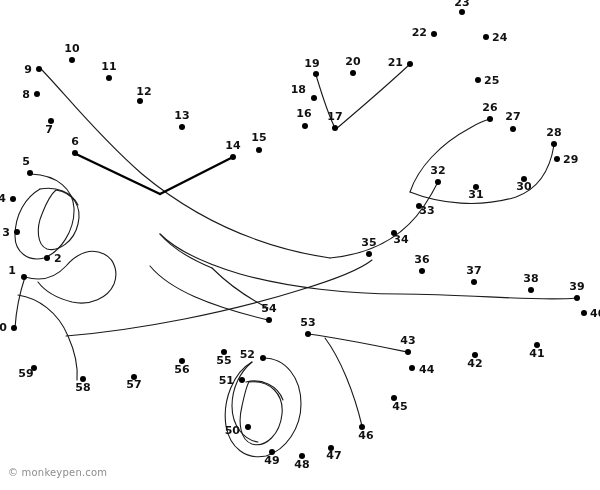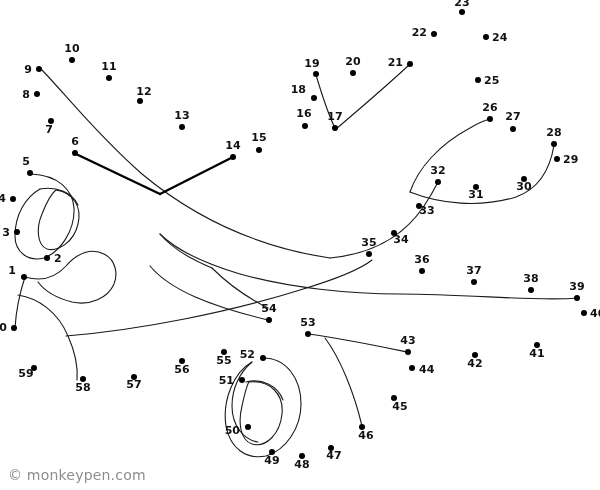--- a/index.html
+++ b/index.html
@@ -46,21 +46,21 @@
     stroke: #000000;
     stroke-width: 2.4;
     stroke-linecap: round;
     stroke-linejoin: round;
   }
   #watermark {
     position: absolute;
     left: 8px;
     top: 467px;
     font-family: "DejaVu Sans", sans-serif;
-    font-size: 14px;
+    font-size: 10px;
     color: #8d8d8d;
     letter-spacing: 0.2px;
     white-space: nowrap;
   }
 </style>
 </head>
 <body>
 
 <div id="page">
 

